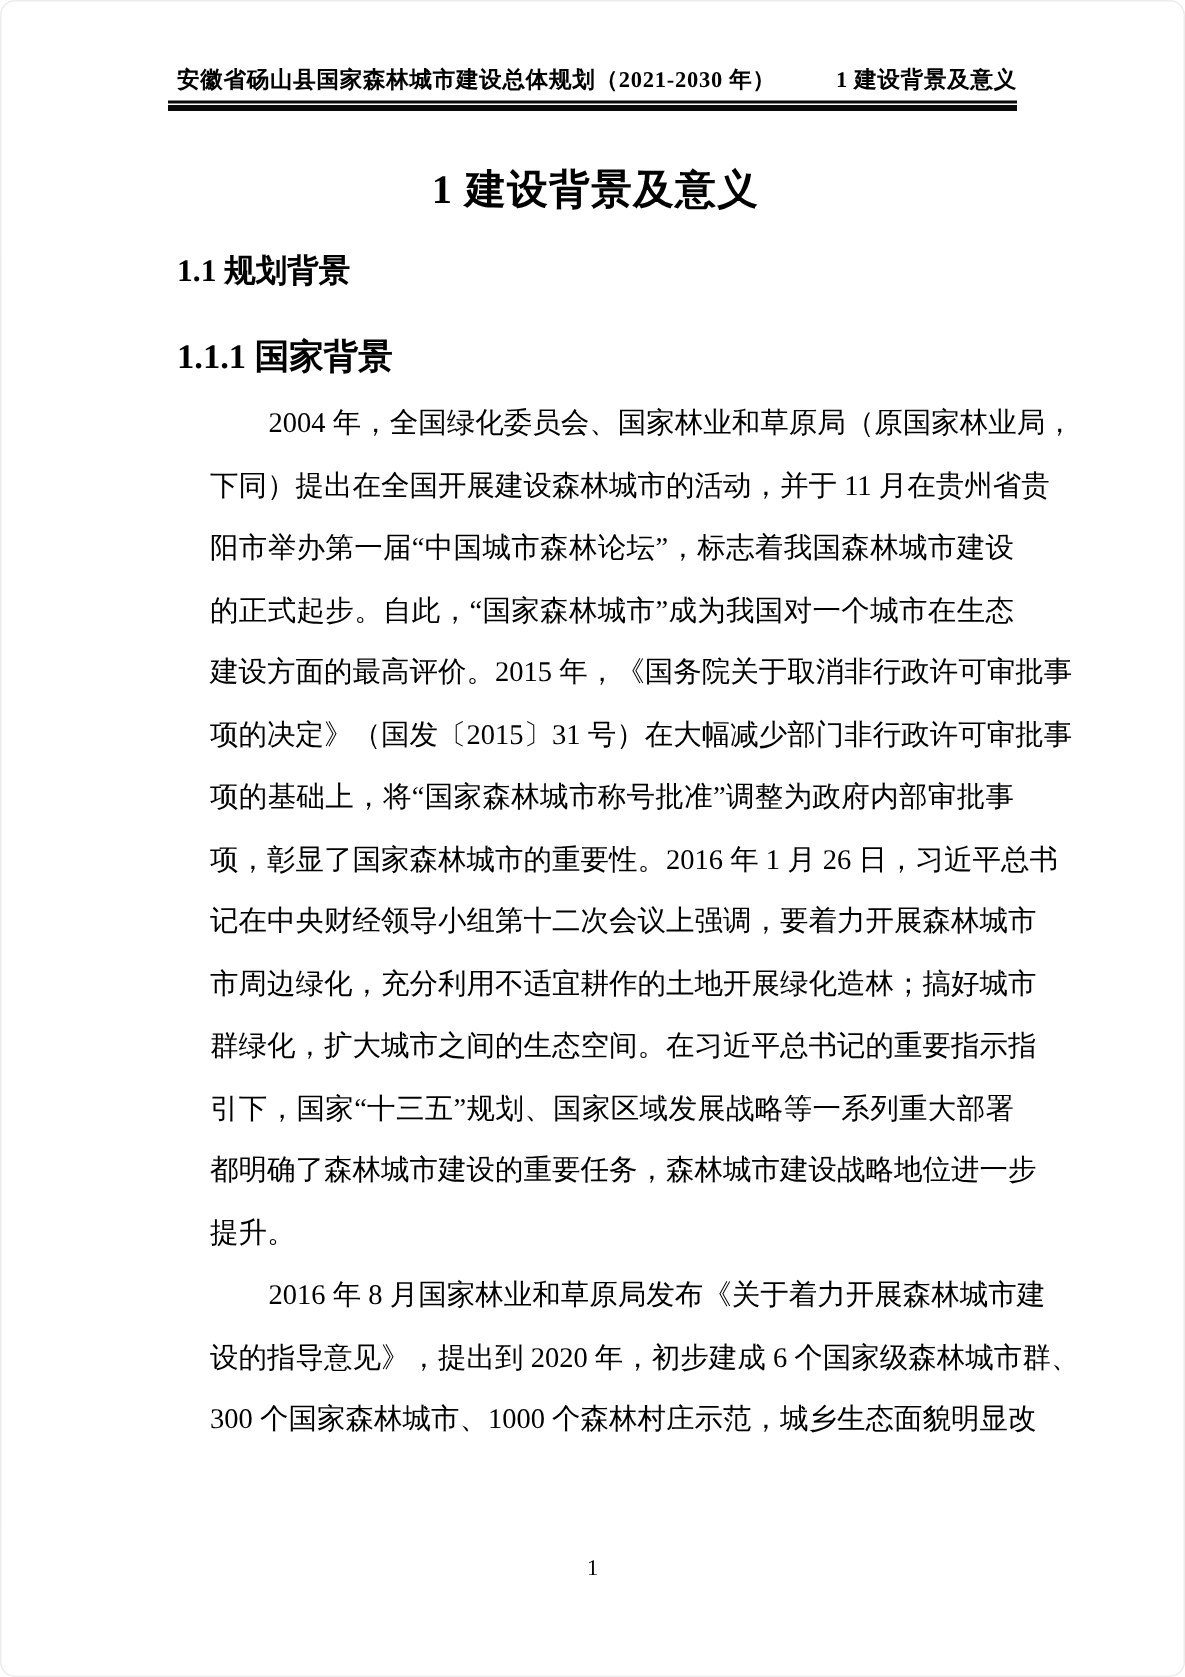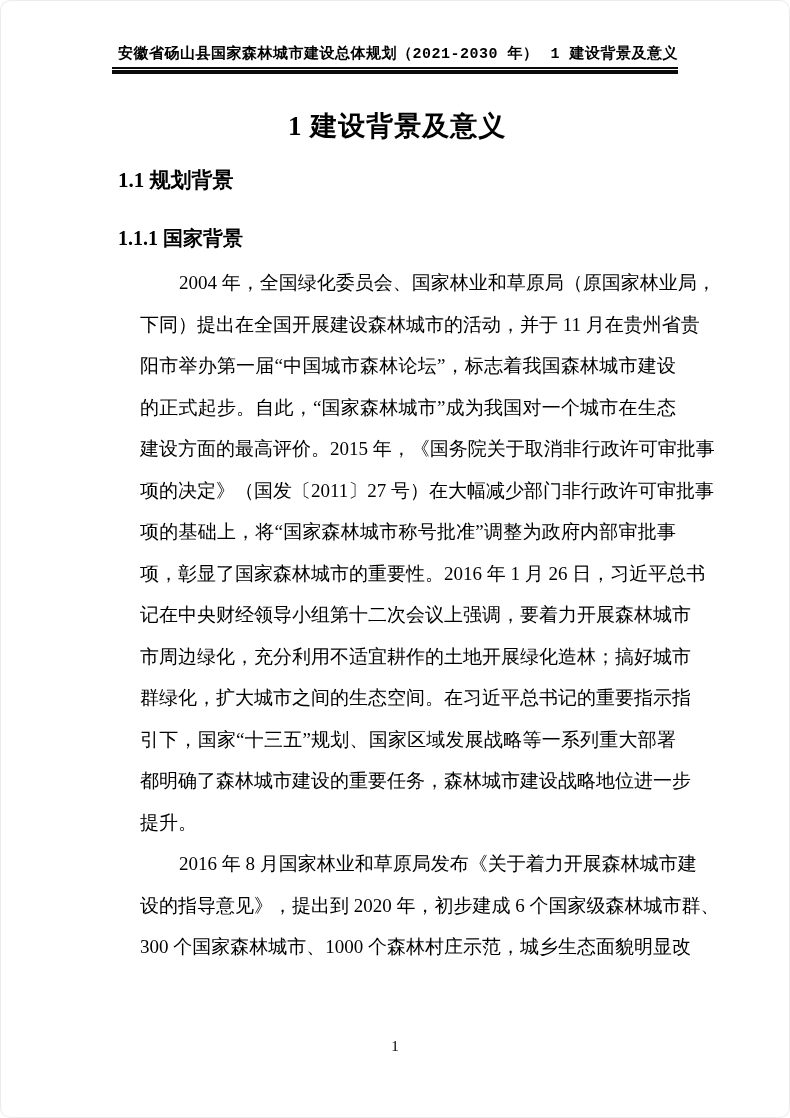--- a/index.html
+++ b/index.html
@@ -25,21 +25,20 @@
     top: 44px;
     left: 118px;
     right: 112px;
     display: flex;
     justify-content: space-between;
     align-items: baseline;
     font-size: 15px;
     font-weight: bold;
     letter-spacing: 0.5px;
     white-space: nowrap;
-    font-family: Liberation Mono, monospace;
   }
   .header-rule {
     position: absolute;
     top: 67px;
     left: 112px;
     right: 112px;
   }
   .header-rule .rule-thin {
     height: 2px;
     background: #0a0a0a;
@@ -71,21 +70,21 @@
     font-size: 21px;
     line-height: 32px;
     font-weight: bold;
   }
   .h3-heading {
     position: absolute;
     top: 222px;
     left: 118px;
     right: 114px;
     margin: 0;
-    font-size: 20px;
+    font-size: 23px;
     line-height: 32px;
     font-weight: bold;
   }
   
   .body-text {
     position: absolute;
     top: 262px;
     left: 118px;
     width: 558px;
   }
@@ -134,21 +133,21 @@
   <h2 class="h2-heading">1.1 规划背景</h2>
 
   <h3 class="h3-heading">1.1.1 国家背景</h3>
 
   <div class="body-text" id="body-container">
       <div class="line first">2004 年，全国绿化委员会、国家林业和草原局（原国家林业局，</div>
       <div class="line">下同）提出在全国开展建设森林城市的活动，并于 11 月在贵州省贵</div>
       <div class="line">阳市举办第一届“中国城市森林论坛”，标志着我国森林城市建设</div>
       <div class="line">的正式起步。自此，“国家森林城市”成为我国对一个城市在生态</div>
       <div class="line">建设方面的最高评价。2015 年，《国务院关于取消非行政许可审批事</div>
-      <div class="line">项的决定》（国发〔2011〕27 号）在大幅减少部门非行政许可审批事</div>
+      <div class="line">项的决定》（国发〔2015〕31 号）在大幅减少部门非行政许可审批事</div>
       <div class="line">项的基础上，将“国家森林城市称号批准”调整为政府内部审批事</div>
       <div class="line">项，彰显了国家森林城市的重要性。2016 年 1 月 26 日，习近平总书</div>
       <div class="line">记在中央财经领导小组第十二次会议上强调，要着力开展森林城市</div>
       <div class="line">市周边绿化，充分利用不适宜耕作的土地开展绿化造林；搞好城市</div>
       <div class="line">群绿化，扩大城市之间的生态空间。在习近平总书记的重要指示指</div>
       <div class="line">引下，国家“十三五”规划、国家区域发展战略等一系列重大部署</div>
       <div class="line">都明确了森林城市建设的重要任务，森林城市建设战略地位进一步</div>
       <div class="line last">提升。</div>
       <div class="line first">2016 年 8 月国家林业和草原局发布《关于着力开展森林城市建</div>
       <div class="line">设的指导意见》，提出到 2020 年，初步建成 6 个国家级森林城市群、</div>

